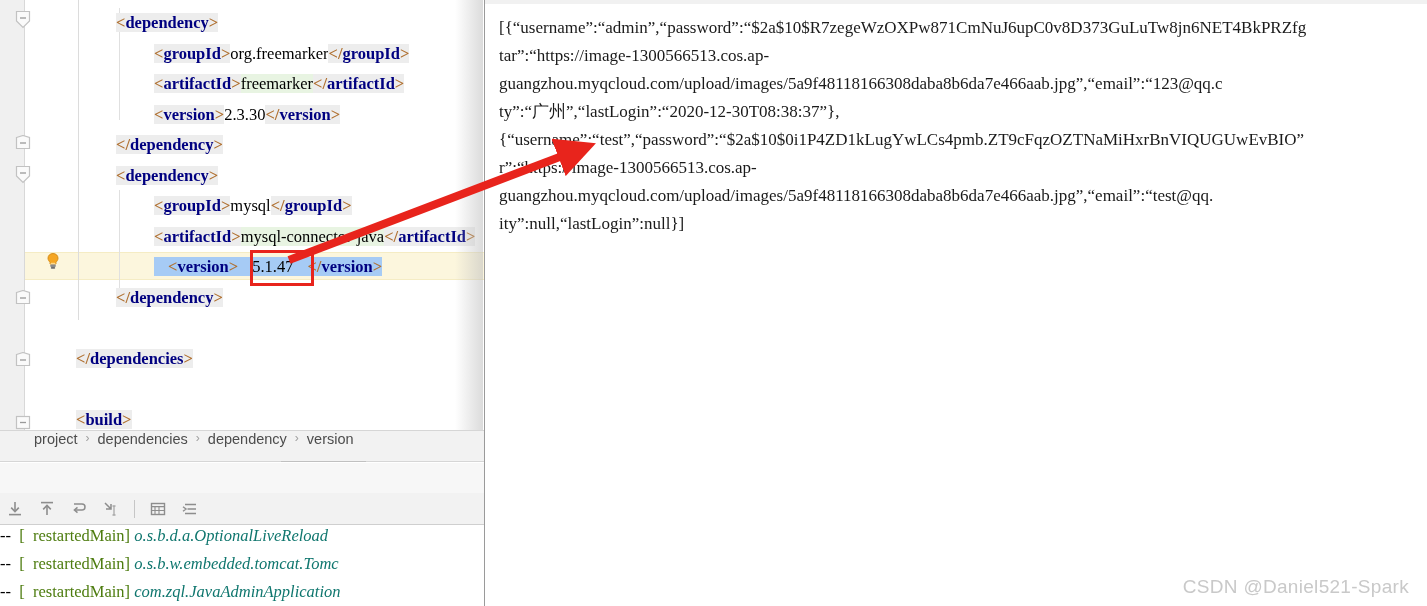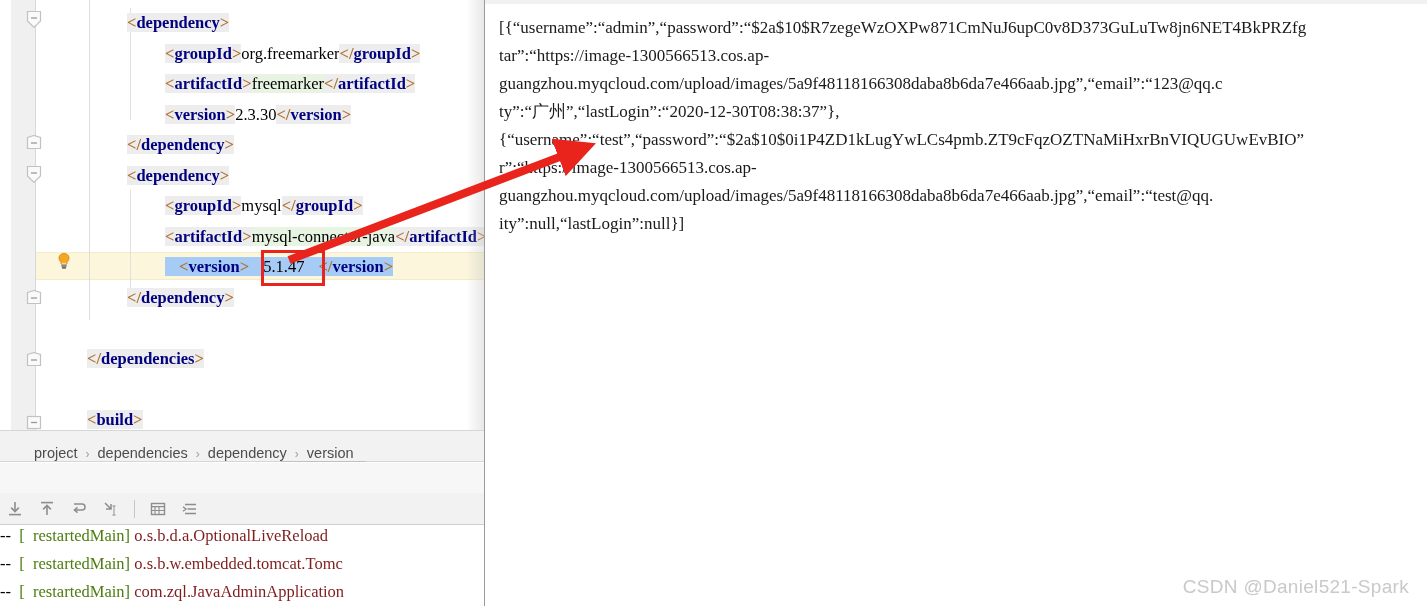--- a/index.html
+++ b/index.html
@@ -21,21 +21,21 @@
     left: 0; top: 0;
     width: 484px;
     height: 606px;
     background: #ffffff;
     overflow: hidden;
   }
 
   
   #editor-region {
     position: absolute;
-    left: 11px; top: 0;
+    left: 0; top: 0;
     width: 484px;
     height: 430px;
     background: #ffffff;
     overflow: hidden;
   }
 
   
   #gutter {
     position: absolute;
     left: 0; top: 0;
@@ -146,21 +146,21 @@
 
   
   #breadcrumb {
     position: absolute;
     left: 0; top: 430px;
     width: 484px; height: 32px;
     background: #f2f2f2;
     border-top: 1px solid #d6d6d6;
     border-bottom: 1px solid #d6d6d6;
     display: flex;
-    align-items: flex-end;
+    align-items: flex-start;
     padding-left: 34px;
     box-sizing: border-box;
     font-family: "Liberation Sans", sans-serif;
     font-size: 14.5px;
     color: #5a5a5a;
   }
   .crumb { color: #4c4c4c; }
   .crumb-sep {
     color: #a0a0a0;
     margin: 0 8px;
@@ -211,21 +211,21 @@
     font-size: 16.5px;
     line-height: 27px;
     white-space: pre;
   }
   #console-topline {
     position:absolute; left:0; top:526px; width:484px; height:2px; background:#e3e3e3;
   }
   .log-line { position: absolute; left: 0; white-space: pre; }
   .log-dash { color: #000000; }
   .log-thread { color: #4d7c0f; }
-  .log-class { color: #7f1d1d; }
+  .log-class { color: #0f766e; font-style: italic; }
 
   
   #browser-pane {
     position: absolute;
     left: 484px; top: 0;
     width: 943px;
     height: 606px;
     background: #ffffff;
     border-left: 1px solid #9a9a9a;
     box-sizing: border-box;

